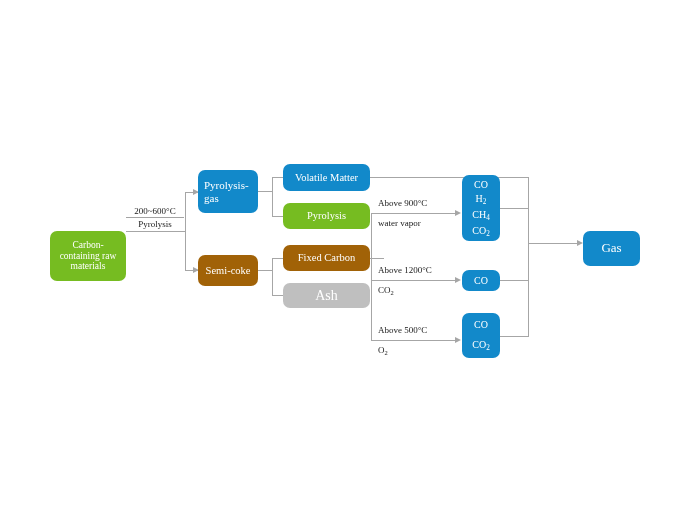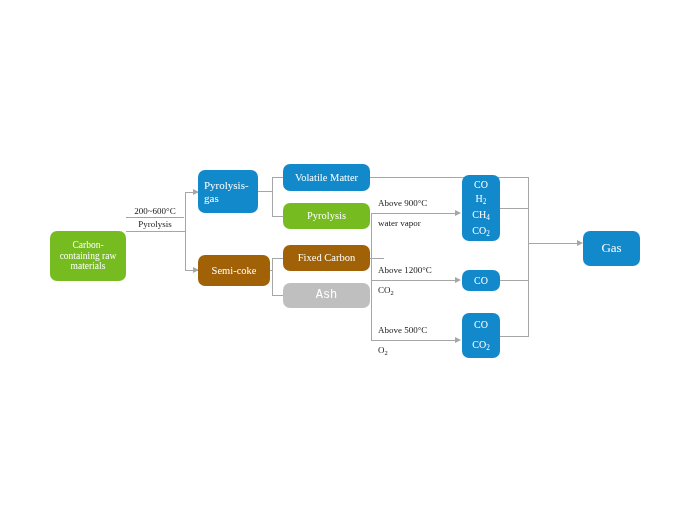--- a/index.html
+++ b/index.html
@@ -31,25 +31,25 @@
     padding: 2px 3px;
     white-space: pre-line;
   }
   .node.green  { background: #76bc21; }
   .node.blue   { background: #1289ca; }
   .node.brown  { background: #a16207; }
   .node.grey   { background: #bfbfbf; }
 
   .node-feed    { left: 50px;  top: 203px; width: 76px;  height: 50px;  font-size: 9.5px; margin-top: 28px; }
   .node-pyrogas { left: 198px; top: 170px; width: 60px;  height: 43px;  font-size: 11px; text-align: left; justify-content: flex-start; padding-left: 6px; }
-  .node-semicoke{ left: 198px; top: 255px; width: 72px;  height: 31px;  font-size: 10.5px; }
+  .node-semicoke{ left: 198px; top: 255px; width: 60px;  height: 31px;  font-size: 10.5px; }
   .node-volatile{ left: 283px; top: 164px; width: 87px;  height: 27px;  font-size: 10.5px; }
   .node-moisture{ left: 283px; top: 203px; width: 87px;  height: 26px;  font-size: 10.5px; }
   .node-fixedc  { left: 283px; top: 245px; width: 87px;  height: 26px;  font-size: 10.5px; }
-  .node-ash     { left: 283px; top: 283px; width: 87px;  height: 25px;  font-size: 12px; font-family: Liberation Mono, monospace; }
+  .node-ash     { left: 283px; top: 283px; width: 87px;  height: 25px;  font-size: 14px; }
   .node-gas1    { left: 462px; top: 175px; width: 38px;  height: 66px;  font-size: 10px; flex-direction: column; justify-content: space-around; }
   .node-gas2    { left: 462px; top: 270px; width: 38px;  height: 21px;  font-size: 10px; }
   .node-gas3    { left: 462px; top: 313px; width: 38px;  height: 45px;  font-size: 10px; flex-direction: column; justify-content: space-around; }
   .node-gasout  { left: 583px; top: 231px; width: 57px;  height: 35px;  font-size: 13px; }
 
   .conn {
     position: absolute;
     background: #a6a6a6;
   }
   .conn.h { height: 1px; }

